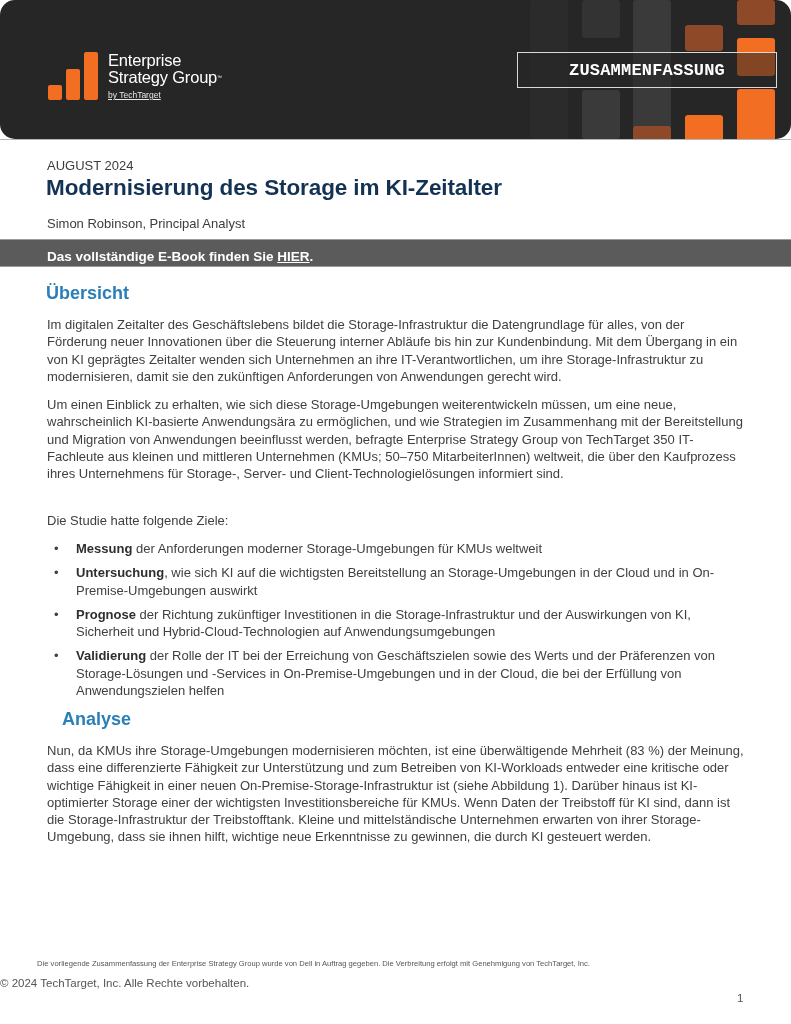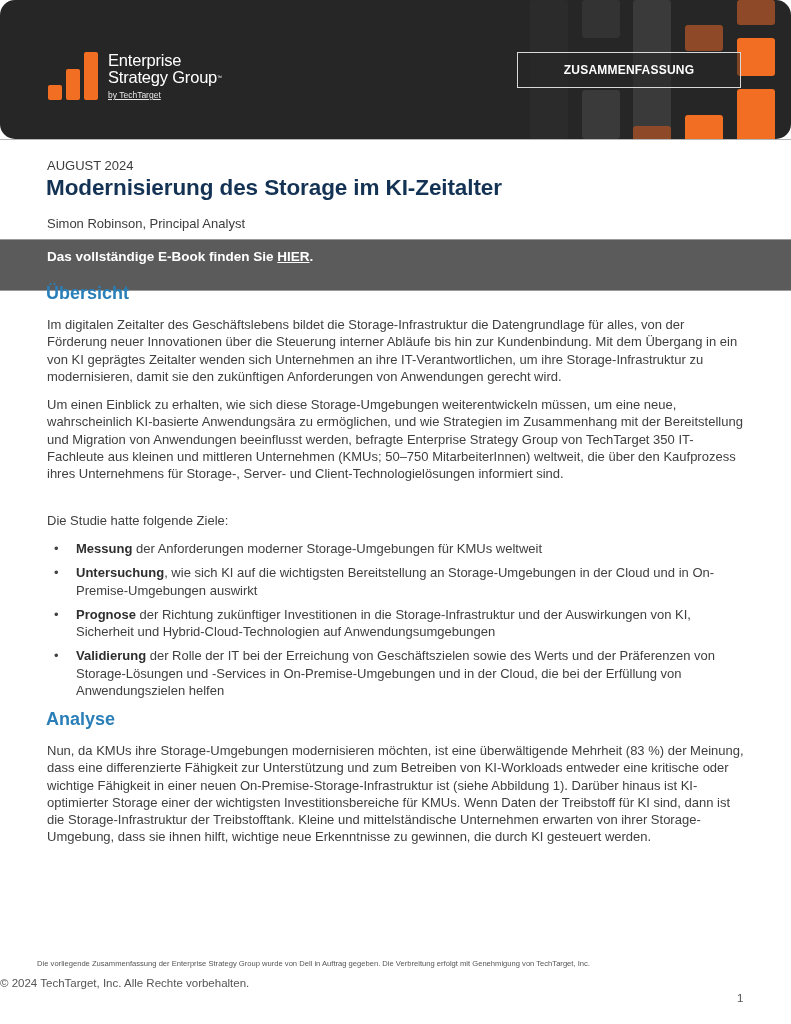--- a/index.html
+++ b/index.html
@@ -10,29 +10,29 @@
   .banner { position: absolute; left: 0; top: 0; width: 791px; height: 139px; background: #262626; overflow: hidden; border-radius: 15px; }
   .banner-rule { position: absolute; left: 0; top: 139px; width: 791px; height: 1px; background: #b5b5b5; }
   .deco { position: absolute; border-radius: 3px; }
   .logo { position: absolute; left: 48px; top: 50px; }
   .logo-bars { position: absolute; left: 0; top: 0; width: 52px; height: 50px; }
   .logo-bar { position: absolute; bottom: 0; width: 14px; background: #f26e22; border-radius: 2px; }
   .logo-text { position: absolute; left: 60px; top: 2px; color: #ffffff; white-space: nowrap; }
   .logo-line1, .logo-line2 { font-size: 16.5px; line-height: 17px; letter-spacing: -0.2px; }
   .logo-tm { font-size: 5px; vertical-align: top; }
   .logo-by { font-size: 8.5px; margin-top: 4px; color: #e8e8e8; text-decoration: underline; }
-  .tag-box { position: absolute; left: 517px; top: 52px; width: 224px; height: 36px; border: 1.5px solid #d9d9d9;
+  .tag-box { position: absolute; left: 517px; top: 52px; width: 260px; height: 36px; border: 1.5px solid #d9d9d9;
              box-sizing: border-box; display: flex; align-items: center; justify-content: center;
-             color: #ffffff; font-weight: bold; font-size: 12px; letter-spacing: 0.2px; background: rgba(38,38,38,0.55); }
+             color: #ffffff; font-weight: bold; font-size: 17px; letter-spacing: 0.2px; background: rgba(38,38,38,0.55); font-family: Liberation Mono, monospace; }
 
   
   .date { position: absolute; left: 47px; top: 158px; font-size: 13px; color: #3c3c3c; }
   .title { position: absolute; left: 46px; top: 175px; font-size: 22.5px; font-weight: bold; color: #143354; margin: 0; letter-spacing: -0.1px; }
   .author { position: absolute; left: 47px; top: 216px; font-size: 13px; color: #3c3c3c; }
-  .cta { position: absolute; left: 0; top: 239px; width: 791px; height: 52px; background: #5b5b5b;
+  .cta { position: absolute; left: 0; top: 239px; width: 791px; height: 28px; background: #5b5b5b;
          border-top: 1px solid #9a9a9a; border-bottom: 1px solid #9a9a9a; box-sizing: border-box; text-align: center; }
   .cta-text { position: absolute; left: 47px; top: 9px; color: #ffffff; font-weight: bold; font-size: 13.5px; }
   .cta-link { color: #ffffff; text-decoration: underline; }
 
   
   .section-h { position: absolute; left: 46px; margin: 0; font-size: 18px; font-weight: bold; color: #2a7fb8; }
   .para { position: absolute; left: 47px; width: 700px; font-size: 13px; line-height: 17.3px; color: #404040; margin: 0; }
   .bullets { position: absolute; left: 47px; top: 540px; width: 700px; margin: 0; padding: 0; list-style: none; }
   .bullet { position: relative; padding-left: 29px; font-size: 13px; line-height: 17.3px; color: #404040; margin-bottom: 7px; }
   .bullet-dot { position: absolute; left: 7px; top: 0; font-size: 13px; }
@@ -89,18 +89,18 @@
 <p class="para" style="top:396px;">Um einen Einblick zu erhalten, wie sich diese Storage-Umgebungen weiterentwickeln müssen, um eine neue, wahrscheinlich KI-basierte Anwendungsära zu ermöglichen, und wie Strategien im Zusammenhang mit der Bereitstellung und Migration von Anwendungen beeinflusst werden, befragte Enterprise Strategy Group von TechTarget 350 IT-Fachleute aus kleinen und mittleren Unternehmen (KMUs; 50–750 MitarbeiterInnen) weltweit, die über den Kaufprozess ihres Unternehmens für Storage-, Server- und Client-Technologielösungen informiert sind.</p>
 <p class="para" style="top:512px;">Die Studie hatte folgende Ziele:</p>
 
 <ul class="bullets">
   <li class="bullet"><span class="bullet-dot">•</span><b>Messung</b><span> der Anforderungen moderner Storage-Umgebungen für KMUs weltweit</span></li>
   <li class="bullet"><span class="bullet-dot">•</span><b>Untersuchung</b><span>, wie sich KI auf die wichtigsten Bereitstellung an Storage-Umgebungen in der Cloud und in On-Premise-Umgebungen auswirkt</span></li>
   <li class="bullet"><span class="bullet-dot">•</span><b>Prognose</b><span> der Richtung zukünftiger Investitionen in die Storage-Infrastruktur und der Auswirkungen von KI, Sicherheit und Hybrid-Cloud-Technologien auf Anwendungsumgebungen</span></li>
   <li class="bullet"><span class="bullet-dot">•</span><b>Validierung</b><span> der Rolle der IT bei der Erreichung von Geschäftszielen sowie des Werts und der Präferenzen von Storage-Lösungen und -Services in On-Premise-Umgebungen und in der Cloud, die bei der Erfüllung von Anwendungszielen helfen</span></li>
 </ul>
 
-<h2 class="section-h" style="top:709px;">Analyse</h2>
+<h2 class="section-h" style="top:709px;margin-left:16px;">Analyse</h2>
 <p class="para" style="top:742px;">Nun, da KMUs ihre Storage-Umgebungen modernisieren möchten, ist eine überwältigende Mehrheit (83 %) der Meinung, dass eine differenzierte Fähigkeit zur Unterstützung und zum Betreiben von KI-Workloads entweder eine kritische oder wichtige Fähigkeit in einer neuen On-Premise-Storage-Infrastruktur ist (siehe Abbildung 1). Darüber hinaus ist KI-optimierter Storage einer der wichtigsten Investitionsbereiche für KMUs. Wenn Daten der Treibstoff für KI sind, dann ist die Storage-Infrastruktur der Treibstofftank. Kleine und mittelständische Unternehmen erwarten von ihrer Storage-Umgebung, dass sie ihnen hilft, wichtige neue Erkenntnisse zu gewinnen, die durch KI gesteuert werden.</p>
 
 <div class="footnote">Die vorliegende Zusammenfassung der Enterprise Strategy Group wurde von Dell in Auftrag gegeben. Die Verbreitung erfolgt mit Genehmigung von TechTarget, Inc.</div>
 <div class="copyright">© 2024 TechTarget, Inc. Alle Rechte vorbehalten.</div>
 <div class="page-num">1</div>
 
 </body></html>

